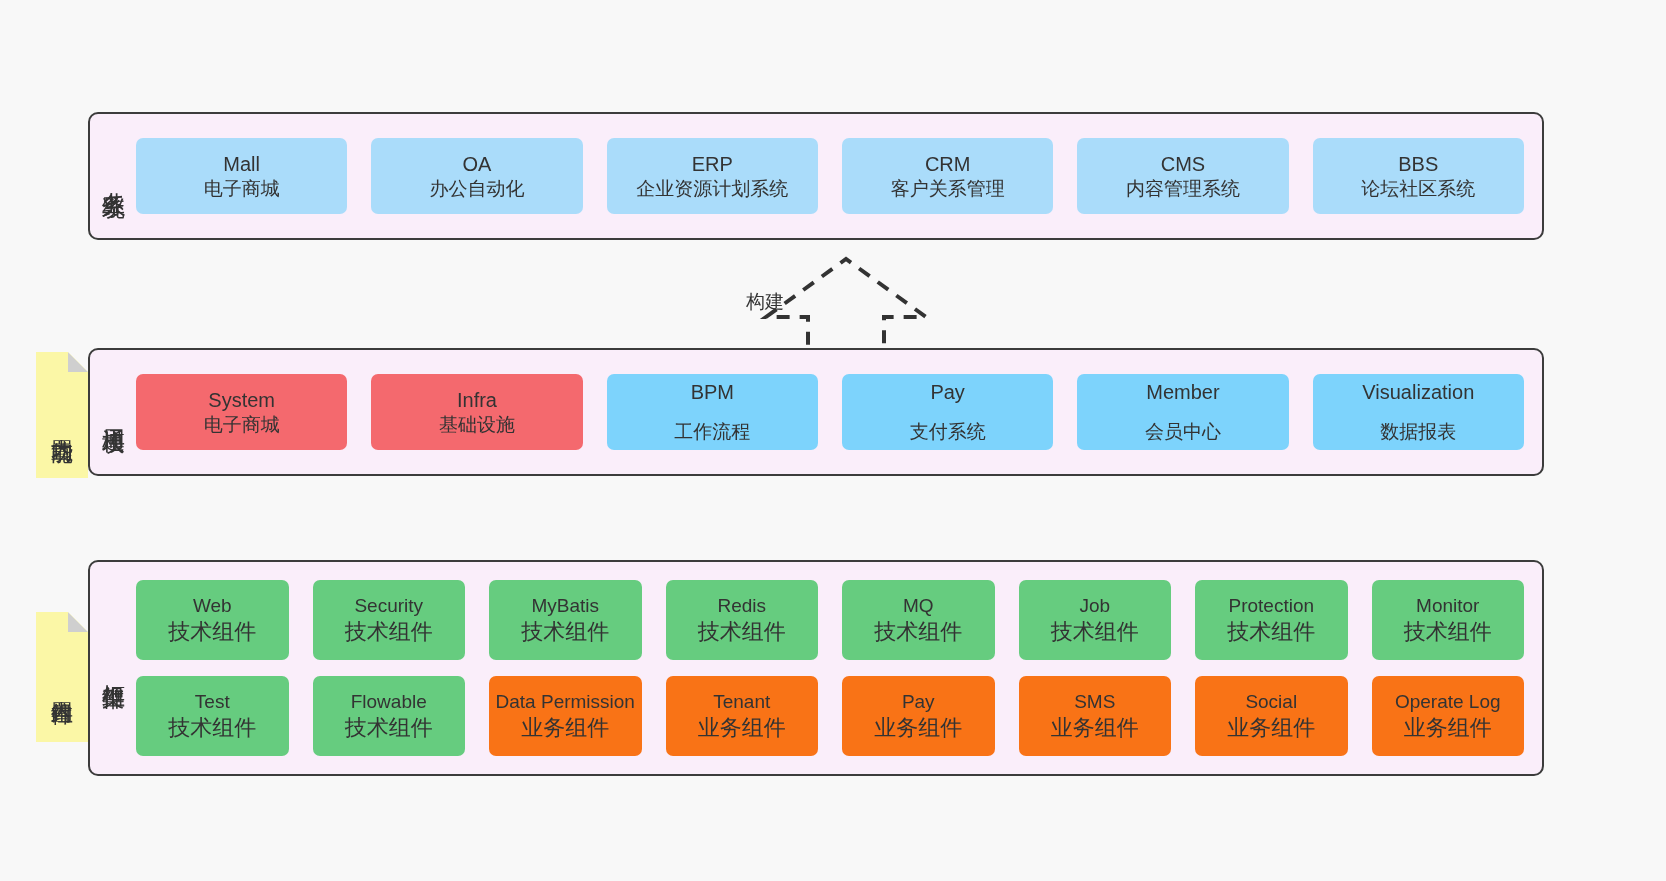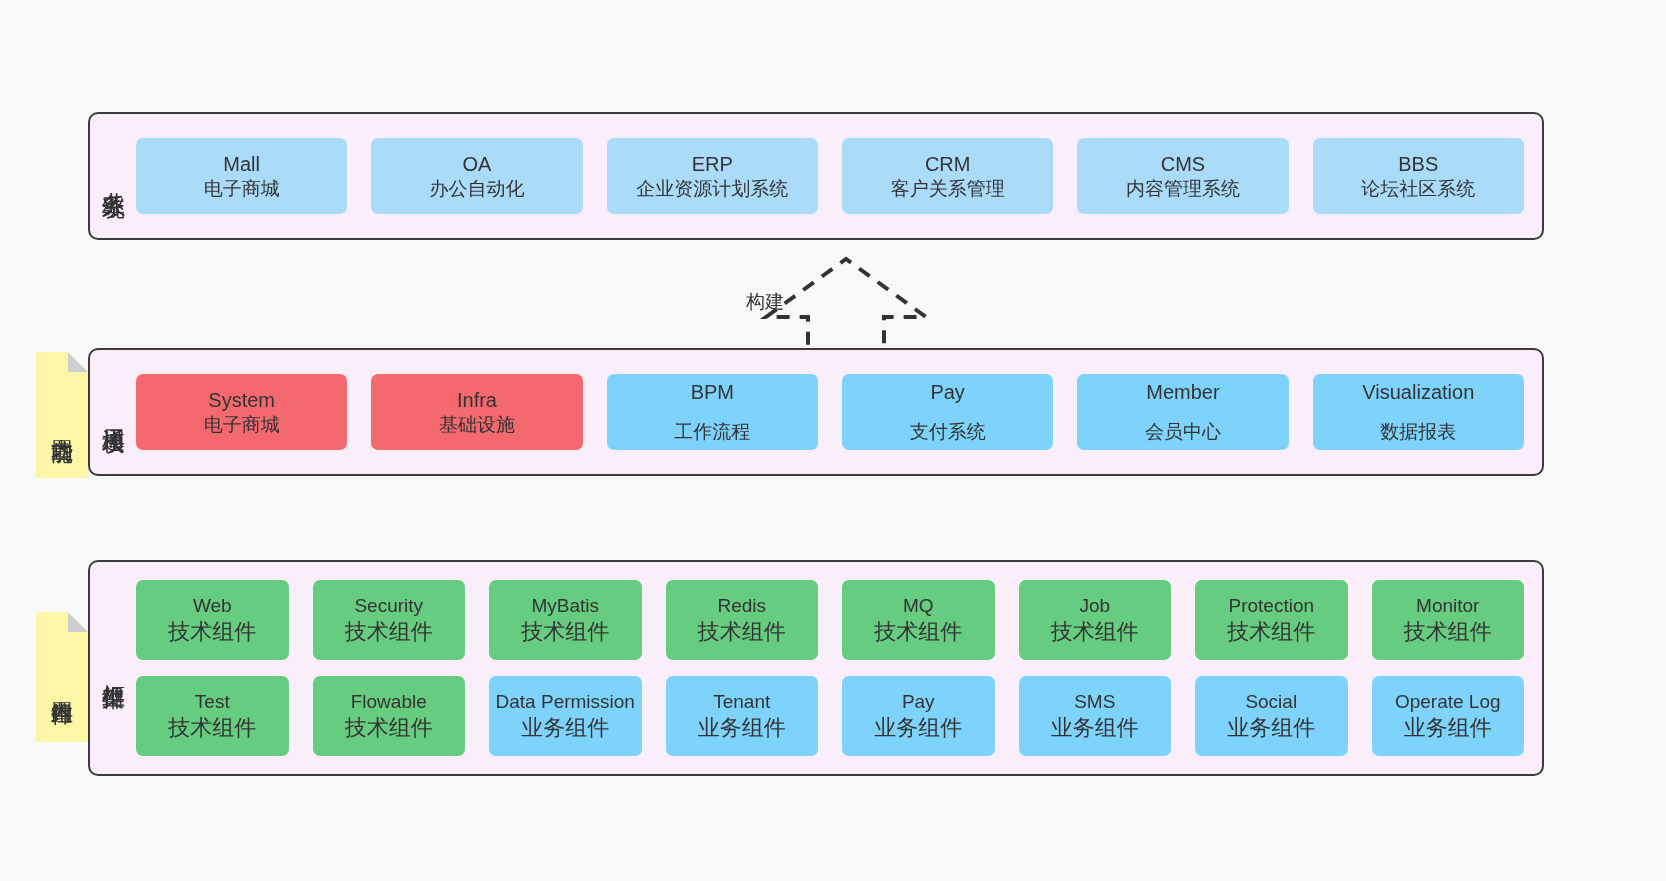--- a/index.html
+++ b/index.html
@@ -87,21 +87,21 @@
   }
   .node .t-cn {
     font-size: 19px;
     color: #333333;
   }
 
   .node.blue        { background: #aadcfa; }
   .node.red         { background: #f4696e; }
   .node.pink        { background: #7dd3fc; justify-content: space-between; }
   .node.green       { background: #66cc7f; }
-  .node.lightgreen  { background: #7dd3fc; }
+  .node.lightgreen  { background: #f97316; }
 
   
   #layer-business { left: 88px;  top: 112px; width: 1456px; height: 128px; }
   #layer-business .node { height: 76px; }
 
   #layer-common   { left: 88px;  top: 348px; width: 1456px; height: 128px; }
   #layer-common .node { height: 76px; }
 
   #layer-framework { left: 88px; top: 560px; width: 1456px; height: 216px; }
   #layer-framework .node { height: 80px; }

